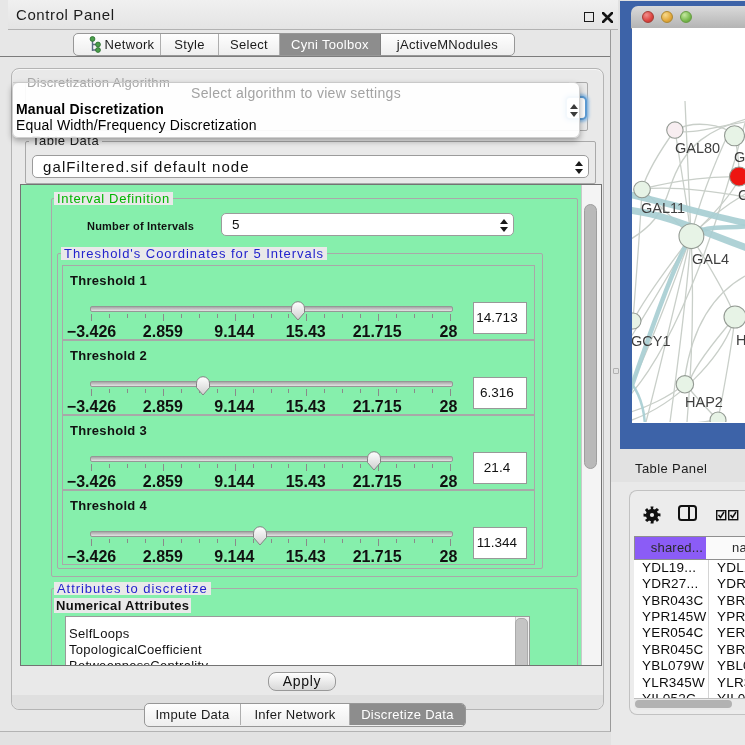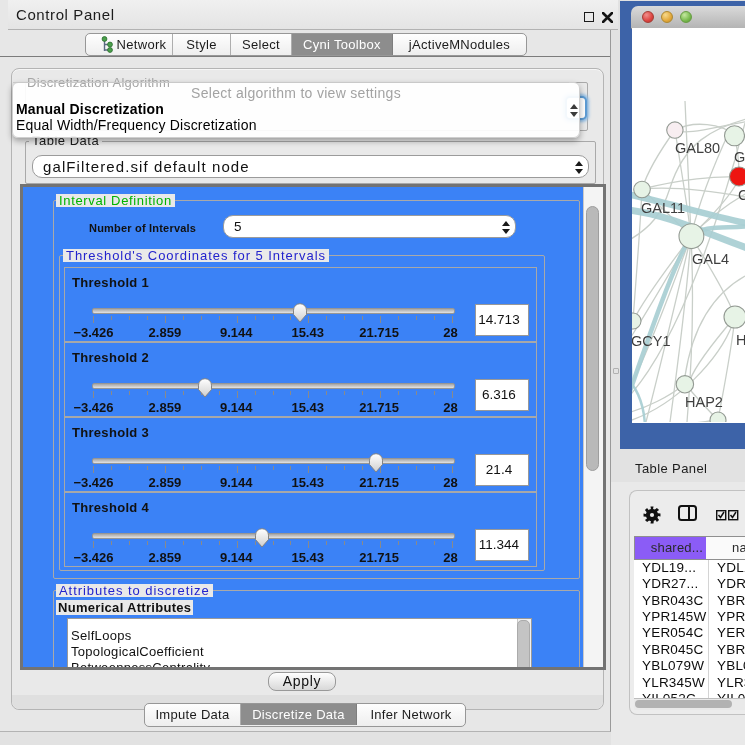--- a/index.html
+++ b/index.html
@@ -21,42 +21,42 @@
           border-right:1px solid #aeaeae;white-space:nowrap;}
   .seg .s:last-child{border-right:none;}
   .seg .sel{background:#8d8d8d;color:#fff;border-right-color:#7e7e7e;}
   #topline{left:0;top:56px;width:610px;height:1px;background:#7c7c7c;}
   
   #panel{left:11px;top:68px;width:591px;height:640px;background:#e9e9e9;
          border:1px solid #b4b4b4;border-radius:8px;box-shadow:inset 0 1px 0 #f6f6f6;}
   .tbox{position:absolute;border:1px solid #a9a9a9;border-radius:2px;}
   .tlabel{position:absolute;background:#e9e9e9;padding:0 3px;font-size:13px;letter-spacing:0.5px;line-height:13px;}
   
-  .combo{position:absolute;background:#fff;border:1px solid #9b9b9b;border-radius:10px;
+  .combo{position:absolute;background:#fff;border:1px solid #9b9b9b;border-radius:5px;
          font-size:13px;color:#111;}
   .combo .txt{position:absolute;left:10px;top:3px;}
   .updown{position:absolute;width:7px;}
   .updown:before{content:"";position:absolute;left:0;top:3px;border-left:4px solid transparent;
       border-right:4px solid transparent;border-bottom:5px solid #1a1a1a;}
   .updown:after{content:"";position:absolute;left:0;top:10.5px;border-left:4px solid transparent;
       border-right:4px solid transparent;border-top:5px solid #1a1a1a;}
   
-  #viewport{left:20px;top:184px;width:580px;height:480px;border:3px solid #737373;background:#3b82f6;overflow:hidden;}
+  #viewport{left:20px;top:184px;width:580px;height:480px;border:1px solid #737373;background:#86efac;overflow:hidden;}
   #vsb-track{left:560px;top:0px;width:20px;height:480px;background:#f4f4f4;border-left:1px solid #c9c9c9;}
   #vsb-thumb{left:2px;top:19px;width:11px;height:263px;background:#b9b9b9;border:1px solid #9e9e9e;border-radius:7px;}
   .glabel{color:#00b400;}
   .blabel{color:#2323cd;}
   .thr{position:absolute;left:41px;width:471px;height:73px;border:1px solid #a8a8a8;}
   .thr .nm{position:absolute;left:7px;top:7px;font-size:13px;font-weight:bold;letter-spacing:0.3px;color:#111;}
   .track{position:absolute;left:27px;width:361px;height:4px;top:40px;border-radius:2px;
          background:linear-gradient(#a6a6a6,#e3e3e3);border:1px solid #969696;}
   .ticks{position:absolute;left:28px;top:48px;width:359px;height:7px;}
   .tick{position:absolute;top:0;width:1px;height:4px;background:#8a8a8a;}
   .tick.mj{height:7px;}
-  .tlbl{position:absolute;top:57px;font-size:13px;font-weight:bold;color:#111;transform:translateX(-50%);white-space:nowrap;}
+  .tlbl{position:absolute;top:57px;font-size:16px;font-weight:bold;color:#111;transform:translateX(-50%);white-space:nowrap;}
   .thumb{position:absolute;top:34px;width:17px;height:22px;transform:translateX(-50%);}
   .vbox{position:absolute;left:410px;top:36px;width:46px;height:30px;background:#fff;
         border:1px solid #989898;font-size:13.5px;color:#111;text-align:center;line-height:30px;padding-right:6px;}
   
   #numlist{position:absolute;left:44px;width:463px;height:60px;background:#fff;border:1px solid #9a9a9a;overflow:hidden;}
   #numlist .it{position:absolute;left:3px;font-size:13px;letter-spacing:0.3px;color:#111;}
   #numlist .sb{position:absolute;right:0;top:0;width:13px;height:54px;background:#f0f0f0;border-left:1px solid #c9c9c9;}
   #numlist .sbt{position:absolute;right:1px;top:1px;width:11px;height:52px;background:#c4c4c4;border-radius:5px;border:1px solid #ababab;}
   
   #apply{left:268px;top:672px;width:66px;height:17px;border:1px solid #999;border-radius:8px;
@@ -91,21 +91,21 @@
 
   <div class="abs" id="cp">
     <div class="abs" id="cp-title">
       <span class="t">Control Panel</span>
       <span class="float-btn"></span>
       <svg class="abs" style="left:594px;top:12px;" width="11" height="11" viewBox="0 0 11 11">
         <path d="M1,1 L10,10 M10,1 L1,10" stroke="#141414" stroke-width="2.6" stroke-linecap="round"></path>
       </svg>
     </div>
 
-    <div class="seg" style="left:85px;top:33px;">
+    <div class="seg" style="left:73px;top:33px;">
       <div class="s" style="width:87px;padding-left:9px;box-sizing:border-box;">
         <svg width="13" height="19" viewBox="0 0 13 19" style="margin-right:3px;">
           <line x1="3.5" y1="5" x2="3.5" y2="16" stroke="#5a6b80" stroke-width="1.4"></line>
           <line x1="3.5" y1="9.5" x2="8.5" y2="9.5" stroke="#5a6b80" stroke-width="1.4"></line>
           <line x1="3.5" y1="15" x2="8.5" y2="15" stroke="#5a6b80" stroke-width="1.4"></line>
           <circle cx="3.5" cy="4" r="2.4" fill="#4ba04b" stroke="#2e7032" stroke-width="0.9"></circle>
           <circle cx="9" cy="9.5" r="2.4" fill="#4ba04b" stroke="#2e7032" stroke-width="0.9"></circle>
           <circle cx="9" cy="15" r="2.4" fill="#4ba04b" stroke="#2e7032" stroke-width="0.9"></circle>
         </svg>
         Network</div>
@@ -329,22 +329,22 @@
       </div>
 
       <div class="abs" id="vsb-track">
           <div class="abs" id="vsb-thumb"></div>
         </div>
     </div>
     <div class="abs" id="apply">Apply</div>
 
     <div class="seg" style="left:144px;top:703px;height:22px;line-height:22px;">
       <div class="s" style="width:95px;">Impute Data</div>
+      <div class="s" style="width:108px;">Infer Network</div>
       <div class="s sel" style="width:115px;">Discretize Data</div>
-      <div class="s" style="width:108px;">Infer Network</div>
     </div>
 
     <div class="abs" id="popup">
       <div class="hint">Select algorithm to view settings</div>
       <div class="m1">Manual Discretization</div>
       <div class="m2">Equal Width/Frequency Discretization</div>
     </div>
     <div class="updown" style="left:570px;top:101px;opacity:.85;"></div>
     <div class="abs" style="left:27px;top:75px;font-size:13px;letter-spacing:0.3px;color:#a6a6a6;">Discretization Algorithm</div>
     <div class="abs" style="left:13px;top:82px;width:556px;height:1px;background:#c9c9c9;"></div>

